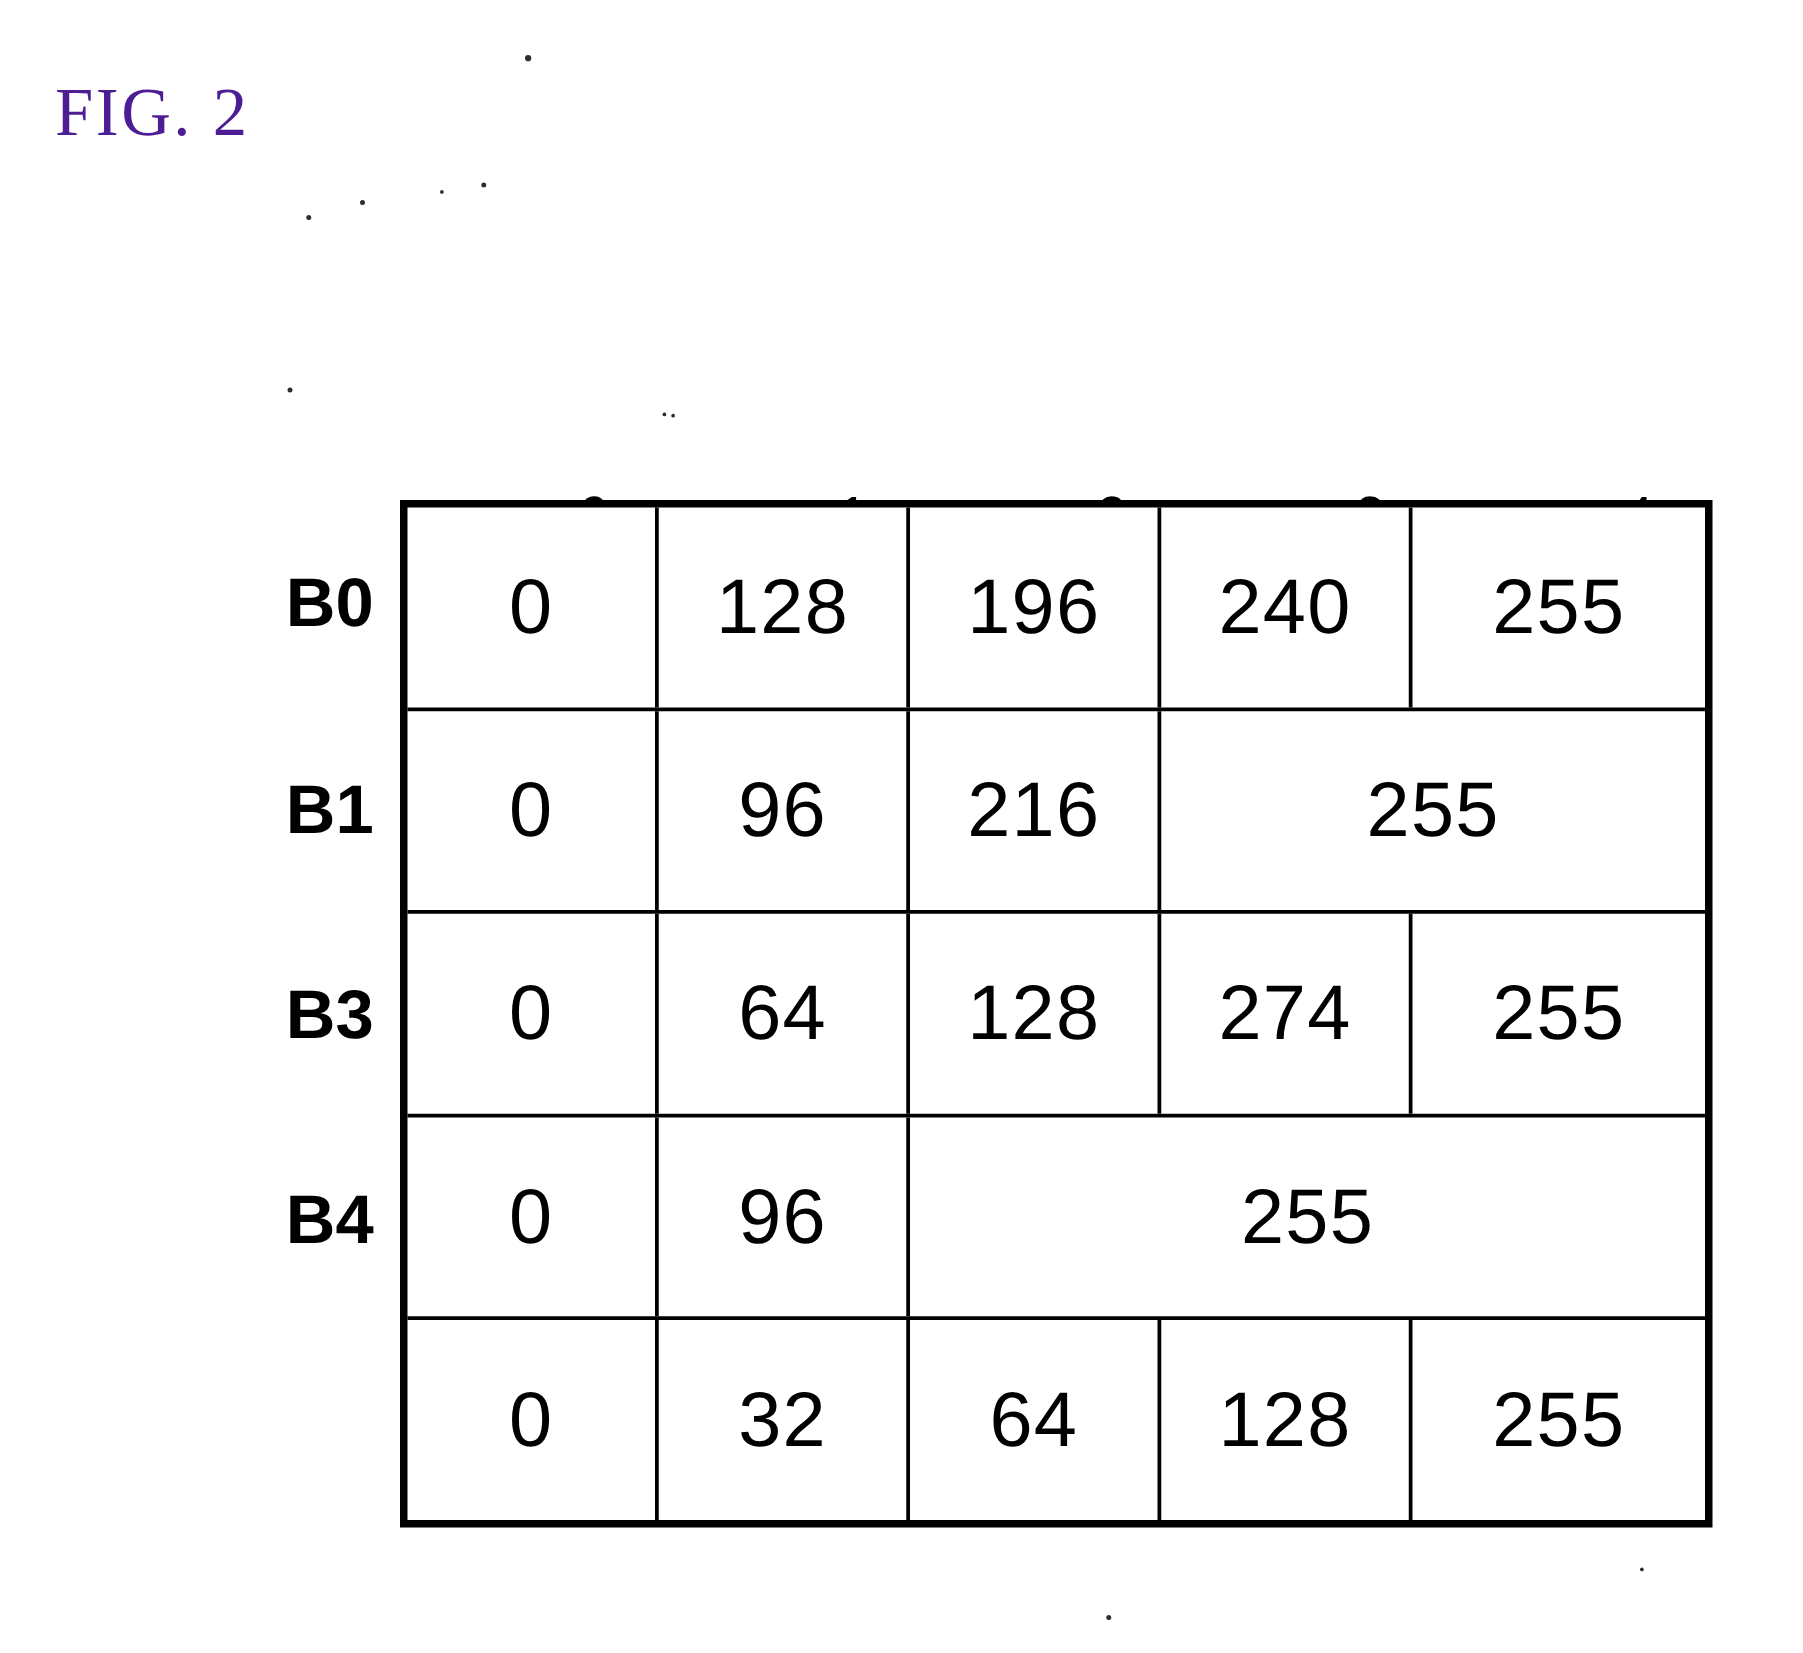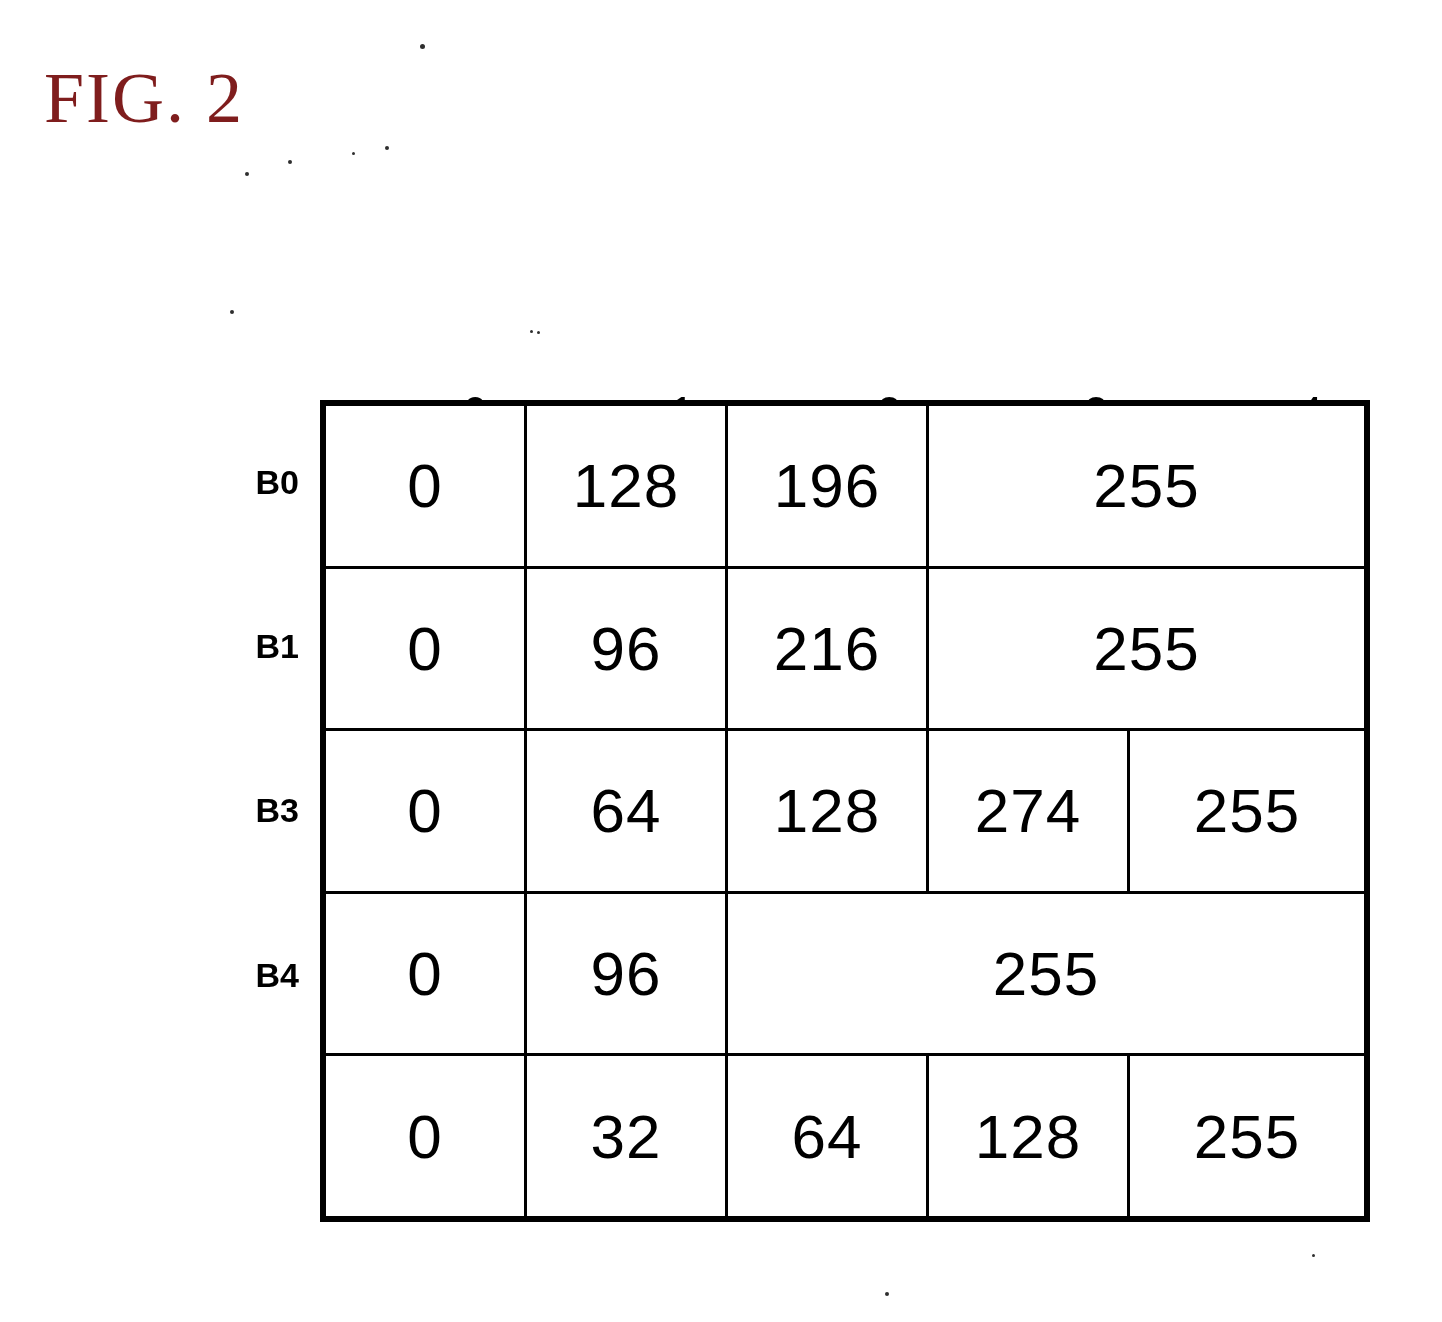--- a/index.html
+++ b/index.html
@@ -17,24 +17,24 @@
     color: #000000;
     -webkit-font-smoothing: antialiased;
   }
 
   
   #figure-title {
     position: absolute;
     left: 44px;
     top: 62px;
     font-family: "Liberation Serif", serif;
-    font-size: 72px;
+    font-size: 55px;
     line-height: 1;
     letter-spacing: 2px;
-    color: #7f1d1d;
+    color: #4c1d95;
     white-space: pre;
   }
 
   
   #figure-body {
     position: absolute;
     left: 320px;
     top: 400px;
     width: 1050px;
     height: 822px;
@@ -79,21 +79,21 @@
     display: flex;
     flex-direction: column;
   }
   .row-header {
     flex: 0 0 164.4px;
     display: flex;
     align-items: center;
     justify-content: flex-end;
     padding-right: 6px;
     box-sizing: border-box;
-    font-size: 34px;
+    font-size: 55px;
     font-weight: 700;
     letter-spacing: 0px;
     color: #000;
     white-space: pre;
   }
 
   
   #value-table {
     position: absolute;
     left: 0;
@@ -174,20 +174,21 @@
     <div class="row-header">B4</div>
   </div>
 
   <div id="value-table">
     <div id="value-table-inner">
 
       <div class="table-row">
         <div class="table-cell">0</div>
         <div class="table-cell">128</div>
         <div class="table-cell">196</div>
+        <div class="table-cell">240</div>
         <div class="table-cell">255</div>
       </div>
 
       <div class="table-row">
         <div class="table-cell">0</div>
         <div class="table-cell">96</div>
         <div class="table-cell">216</div>
         <div class="table-cell">255</div>
       </div>
 

